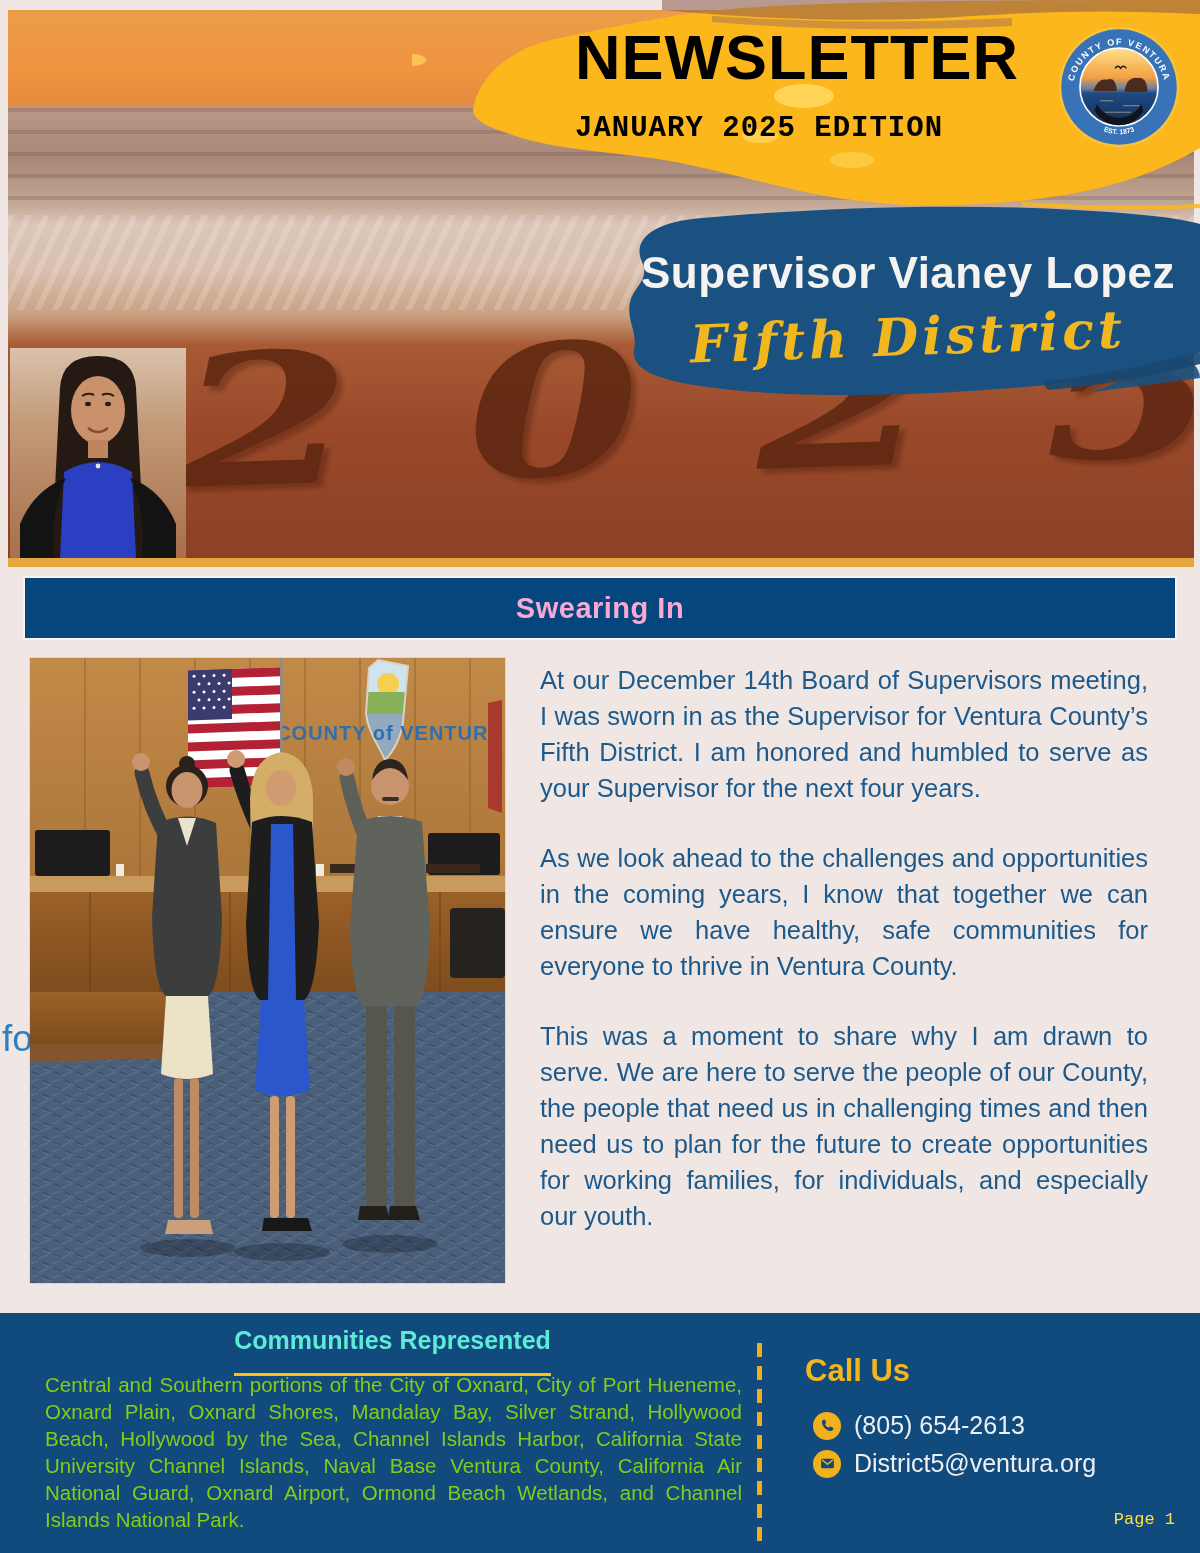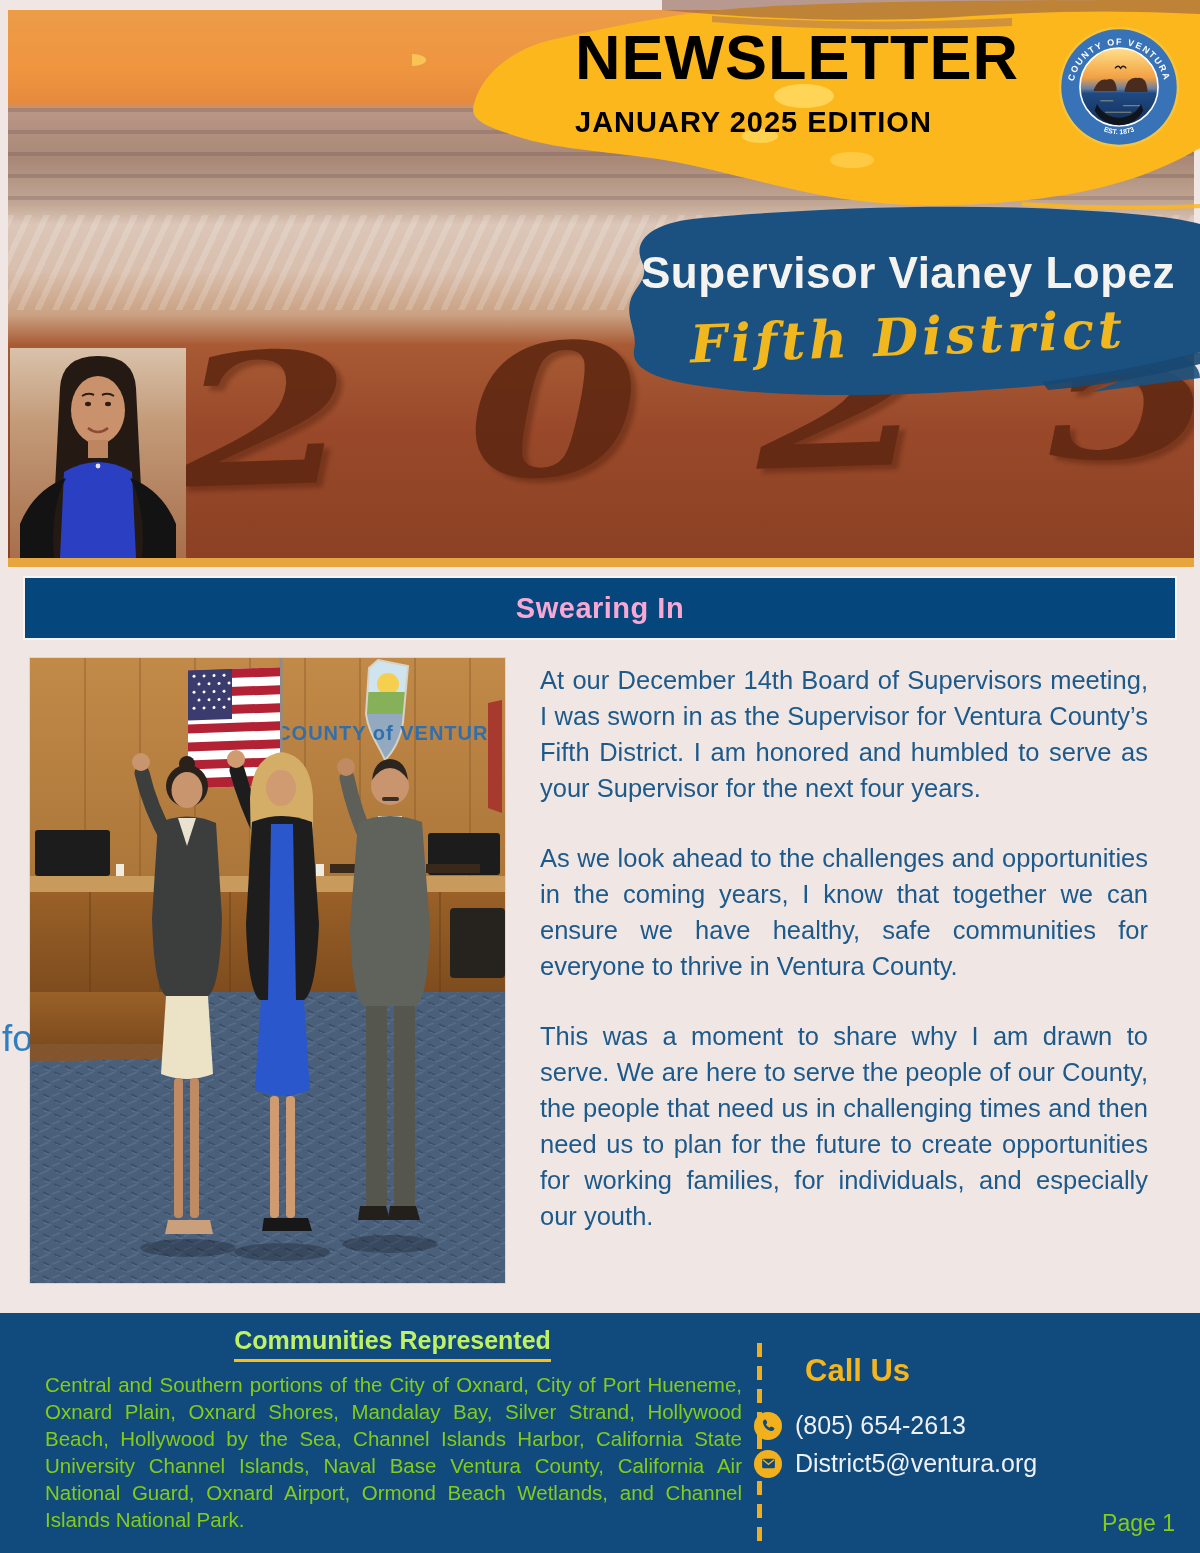--- a/index.html
+++ b/index.html
@@ -26,21 +26,21 @@
     font-family:"DejaVu Serif",serif;font-style:italic;font-weight:bold;
     font-size:182px;line-height:1;color:#5e2711;letter-spacing:82px;opacity:.88;
     transform:scaleX(1.38) rotate(-2.5deg);transform-origin:left top;
     text-shadow:4px 5px 4px rgba(55,18,4,.35);white-space:nowrap;}
   .gold-strip{position:absolute;left:8px;top:558px;width:1186px;height:9px;background:#e7a53d;}
 
   
   .brush-yellow{position:absolute;left:412px;top:0;width:788px;height:212px;}
   .masthead{position:absolute;left:575px;top:24px;width:475px;text-align:left;color:#000000;}
   .masthead .title{font-size:63px;font-weight:800;letter-spacing:1px;line-height:1.05;}
-  .masthead .subtitle{font-size:29px;font-weight:700;letter-spacing:1px;margin-top:16px;}
+  .masthead .subtitle{font-size:29px;font-weight:700;letter-spacing:1px;margin-top:22px;font-family:Liberation Mono, monospace;}
   .seal{position:absolute;left:1058px;top:26px;width:122px;height:122px;}
 
   
   .brush-blue{position:absolute;left:612px;top:202px;width:588px;height:200px;}
   .hero-name{position:absolute;left:628px;top:248px;width:560px;text-align:center;
     color:#f5f3ef;font-size:44px;font-weight:800;letter-spacing:.5px;}
   .hero-district{position:absolute;left:628px;top:306px;width:560px;text-align:center;
     color:#f0b71e;font-family:"DejaVu Serif",serif;font-style:italic;font-weight:700;
     font-size:52px;letter-spacing:4px;transform:rotate(-2deg);}
   .portrait{position:absolute;left:10px;top:348px;width:176px;height:210px;}
@@ -54,33 +54,33 @@
   
   .stray{position:absolute;left:2px;top:1018px;color:#2e7fc1;font-size:37px;}
   .ceremony{position:absolute;left:30px;top:658px;width:475px;height:625px;box-shadow:0 0 0 1px rgba(0,0,0,.08);}
   .article{position:absolute;left:540px;top:662px;width:608px;color:#1d5a8c;
     font-size:25.5px;line-height:36px;text-align:justify;}
   .article p{margin:0 0 34px 0;}
 
   
   .footer{position:absolute;left:0;top:1313px;width:1200px;height:240px;background:#114b7d;}
   .communities{position:absolute;left:45px;top:13px;width:695px;text-align:center;}
-  .communities .head{display:inline-block;color:#bef264;font-size:25px;font-weight:800;
-    border-bottom:3px solid #fcc110;padding-bottom:4px;}
+  .communities .head{display:inline-block;color:#5eead4;font-size:25px;font-weight:800;
+    border-bottom:3px solid #fcc110;padding-bottom:18px;}
   .communities-body{position:absolute;left:45px;top:58px;width:697px;color:#84cc16;
     font-size:20.5px;line-height:27px;text-align:justify;}
   .divider{position:absolute;left:757px;top:30px;width:5px;height:198px;
     background:repeating-linear-gradient(to bottom,#f0ad1c 0 14px,rgba(0,0,0,0) 14px 23px);}
   .callus{position:absolute;left:805px;top:40px;color:#f5b51d;font-size:31px;font-weight:800;}
-  .contacts{position:absolute;left:754px;top:98px;}
+  .contacts{position:absolute;left:813px;top:98px;}
   .contact-row{display:flex;align-items:center;margin-bottom:9px;}
   .contact-icon{width:28px;height:28px;border-radius:50%;background:#f2b11c;flex:0 0 28px;
     display:flex;align-items:center;justify-content:center;}
   .contact-row span.txt{color:#eef0f3;font-size:25px;margin-left:13px;}
-  .page-num{position:absolute;right:25px;top:197px;color:#84cc16;font-size:23px;}
+  .page-num{position:absolute;right:25px;top:197px;color:#fde047;font-size:17px;font-family:Liberation Mono, monospace;}
 </style>
 </head>
 <body>
 
 <div class="page">
 
   <div class="hero">
     <div class="beach"></div>
     <div class="waves"></div>
     <div class="foam"></div>

